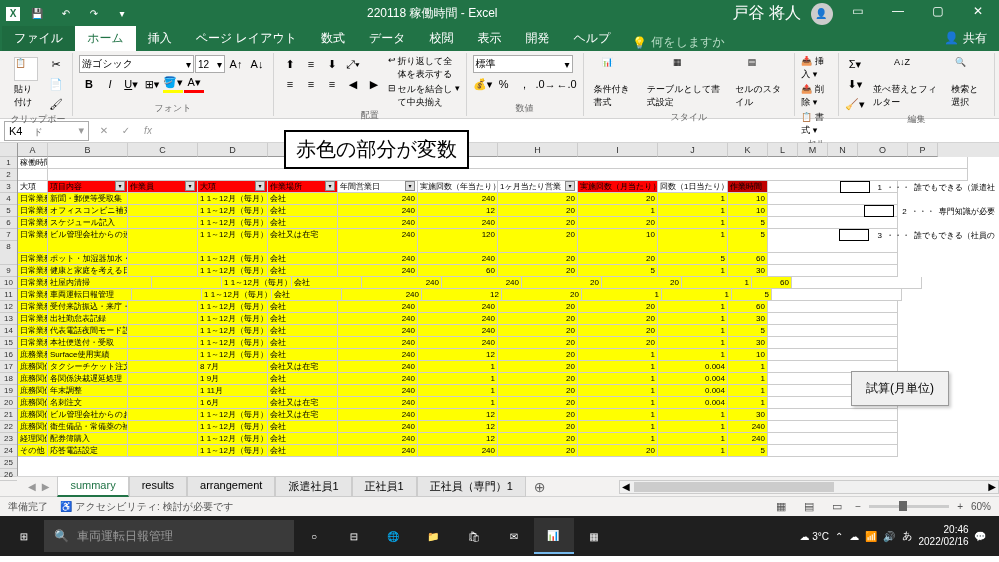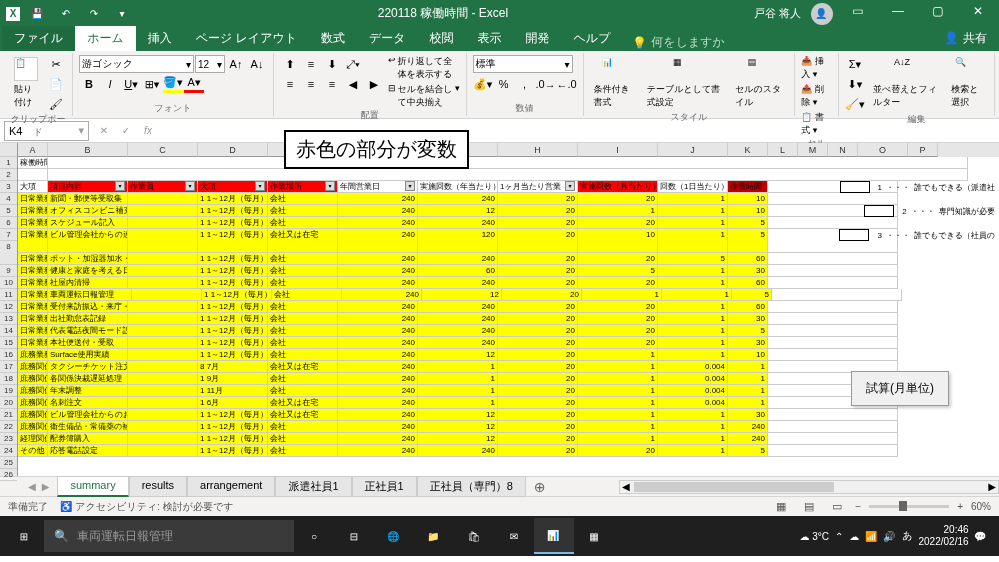--- a/index.html
+++ b/index.html
@@ -75,21 +75,21 @@
 <div class="title-bar">
   <div class="title-left">
     <span class="title-icon">X</span>
     <span class="qat-btn">💾</span>
     <span class="qat-btn">↶</span>
     <span class="qat-btn">↷</span>
     <span class="qat-btn">▾</span>
   </div>
   <div class="title-center">220118 稼働時間 - Excel</div>
   <div class="title-right">
-    <span style="font-size:11px">戸谷 将人</span>
+    <span style="font-size:16px">戸谷 将人</span>
     <span class="avatar">👤</span>
     <span class="win-btn">▭</span>
     <span class="win-btn">—</span>
     <span class="win-btn">▢</span>
     <span class="win-btn">✕</span>
   </div>
 </div>
 
 <div class="ribbon-tabs">
   <div class="tab file">ファイル</div>
@@ -407,21 +407,21 @@
           <div class="cell yellow r" style="width: 80px;">240</div>
           <div class="cell yellow r" style="width: 80px;">60</div>
           <div class="cell yellow r" style="width: 80px;">20</div>
           <div class="cell yellow r" style="width: 80px;">5</div>
           <div class="cell yellow r" style="width: 70px;">1</div>
           <div class="cell yellow r" style="width: 40px;">30</div>
           <div class="cell " style="width: 130px;"></div>
         </div>
         <div class="drow">
           <div class="cell yellow" style="width: 30px;">日常業務</div>
-          <div class="cell yellow" style="width: 80px;">社屋内清掃</div>
+          <div class="cell yellow" style="width: 104px;">社屋内清掃</div>
           <div class="cell yellow r" style="width: 70px;"></div>
           <div class="cell yellow" style="width: 70px;">1 1～12月（毎月）</div>
           <div class="cell yellow" style="width: 70px;">会社</div>
           <div class="cell yellow r" style="width: 80px;">240</div>
           <div class="cell yellow r" style="width: 80px;">240</div>
           <div class="cell yellow r" style="width: 80px;">20</div>
           <div class="cell yellow r" style="width: 80px;">20</div>
           <div class="cell yellow r" style="width: 70px;">1</div>
           <div class="cell yellow r" style="width: 40px;">60</div>
           <div class="cell " style="width: 130px;"></div>
@@ -651,21 +651,21 @@
   <div class="nav-arrows">
     <span>◀</span>
     <span>▶</span>
   </div>
   <div id="sheet-tabs-container" style="display:flex">
       <div class="stab active">summary</div>
       <div class="stab">results</div>
       <div class="stab">arrangement</div>
       <div class="stab">派遣社員1</div>
       <div class="stab">正社員1</div>
-      <div class="stab">正社員（専門）8</div>
+      <div class="stab">正社員（専門）1</div>
     </div>
   <span style="padding:0 8px;font-size:14px;color:#666">⊕</span>
   <div class="hscroll">
       <span style="position:absolute;left:2px">◀</span>
       <div style="position:absolute;left:14px;width:200px;height:10px;background:#ccc;top:1px"></div>
       <span style="position:absolute;right:2px">▶</span>
     </div>
 </div>
 
 <div class="status-bar">

